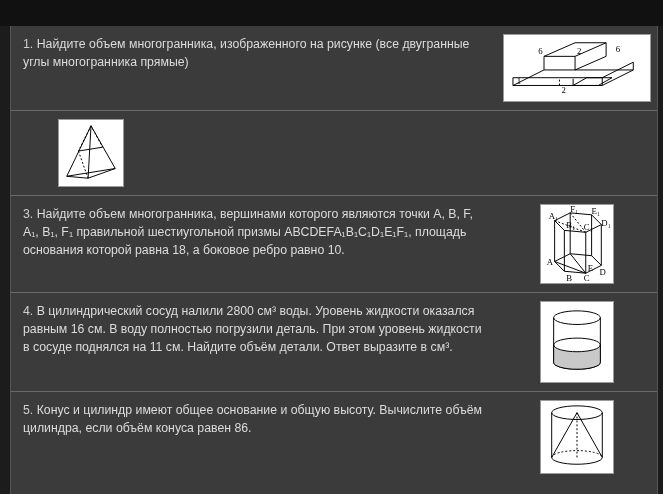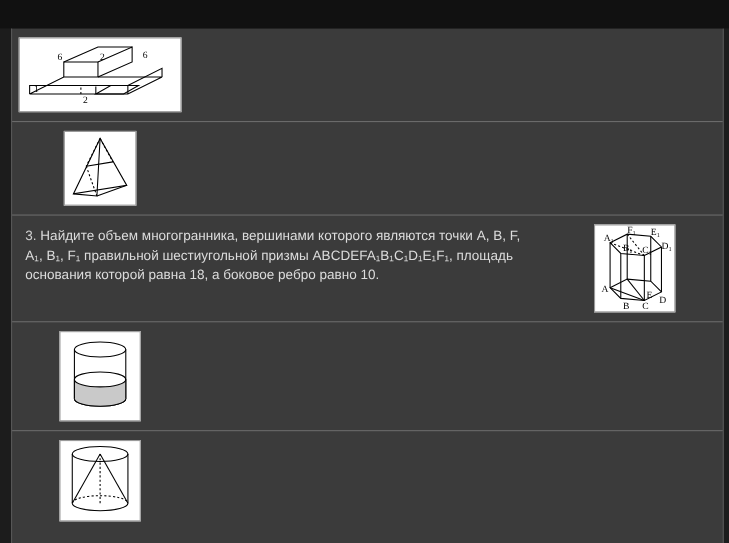--- a/index.html
+++ b/index.html
@@ -99,20 +99,23 @@
 
 <div class="page">
 
   <div class="topbar"></div>
   <div class="scrollgap"></div>
   <div class="rightgap"></div>
 
   <div class="doc">
 
     <div class="task-row r1">
+      <div class="task-text">
+        <span class="num">1.</span><span> Найдите объем многогранника, изображенного на рисунке (все двугранные углы многогранника прямые)</span>
+      </div>
       <div class="task-fig">
         <svg class="fig-frame" width="148" height="68" viewBox="0 0 148 68">
           <g stroke="#000" fill="none" stroke-width="1">
 
             <polygon points="8,52 100,52 132,36 40,36"></polygon>
             <polyline points="8,52 8,44 100,44 100,52"></polyline>
             <polyline points="100,44 132,28 132,36"></polyline>
 
             <polyline points="40,36 40,22 72,22 72,36"></polyline>
             <polyline points="72,22 104,8 104,22 72,36"></polyline>
@@ -180,39 +183,45 @@
           <text x="6" y="62">A</text>
           <text x="48" y="68">E</text>
           <text x="26" y="78">B</text>
           <text x="44" y="78">C</text>
           <text x="60" y="72">D</text>
         </svg>
       </div>
     </div>
 
     <div class="task-row r4">
+      <div class="task-text">
+        <span class="num">4.</span><span> В цилиндрический сосуд налили 2800 см³ воды. Уровень жидкости оказался равным 16 см. В воду полностью погрузили деталь. При этом уровень жидкости в сосуде поднялся на 11 см. Найдите объём детали. Ответ выразите в см³.</span>
+      </div>
       <div class="task-fig">
         <svg class="fig-frame" width="74" height="82" viewBox="0 0 74 82">
           <g stroke="#000" fill="none" stroke-width="1">
             <ellipse cx="37" cy="16" rx="24" ry="7"></ellipse>
             <line x1="13" y1="16" x2="13" y2="62"></line>
             <line x1="61" y1="16" x2="61" y2="62"></line>
             <path d="M13,62 A24,7 0 0 0 61,62"></path>
             <path d="M13,62 A24,7 0 0 1 61,62" stroke-dasharray="2,2"></path>
             <path d="M13,44 A24,7 0 0 0 61,44 L61,62 A24,7 0 0 1 13,62 Z" fill="#c9c9c9" stroke="none"></path>
             <ellipse cx="37" cy="44" rx="24" ry="7" fill="none" stroke="#000"></ellipse>
             <line x1="13" y1="44" x2="13" y2="62"></line>
             <line x1="61" y1="44" x2="61" y2="62"></line>
             <path d="M13,62 A24,7 0 0 0 61,62"></path>
           </g>
         </svg>
       </div>
     </div>
 
     <div class="task-row r5">
+      <div class="task-text">
+        <span class="num">5.</span><span> Конус и цилиндр имеют общее основание и общую высоту. Вычислите объём цилиндра, если объём конуса равен 86.</span>
+      </div>
       <div class="task-fig">
         <svg class="fig-frame" width="74" height="74" viewBox="0 0 74 74">
           <g stroke="#000" fill="none" stroke-width="1">
 
             <ellipse cx="37" cy="12" rx="26" ry="7"></ellipse>
             <line x1="11" y1="12" x2="11" y2="58"></line>
             <line x1="63" y1="12" x2="63" y2="58"></line>
             <path d="M11,58 A26,7 0 0 0 63,58"></path>
             <path d="M11,58 A26,7 0 0 1 63,58" stroke-dasharray="2,2"></path>
 

